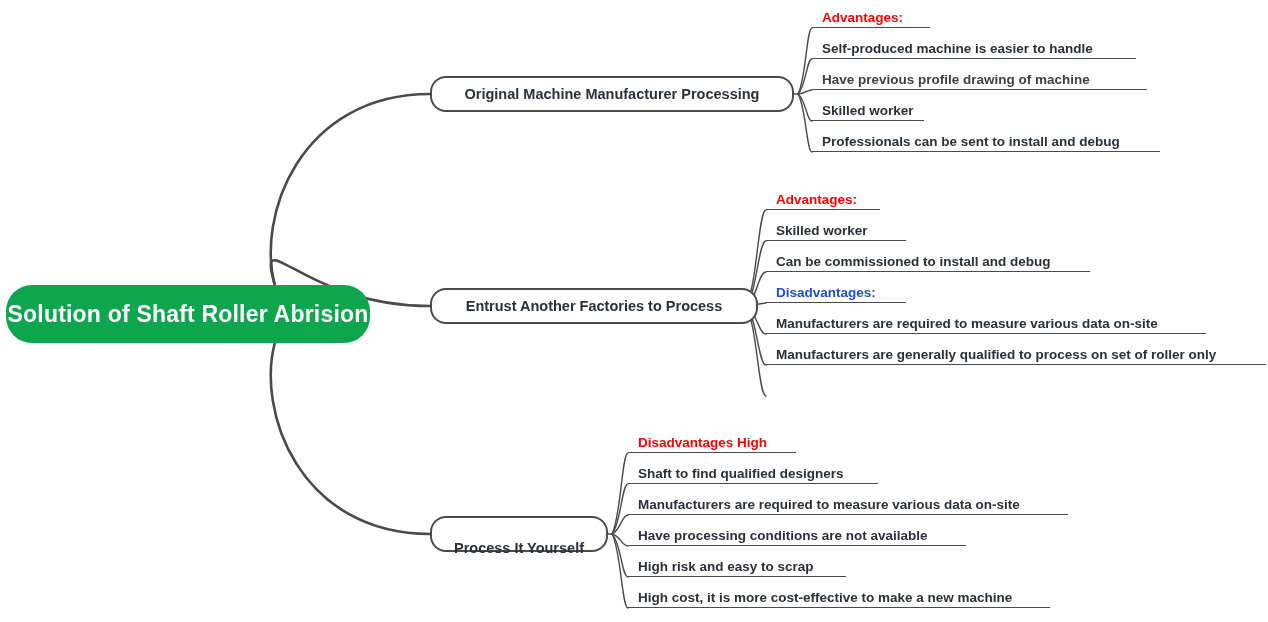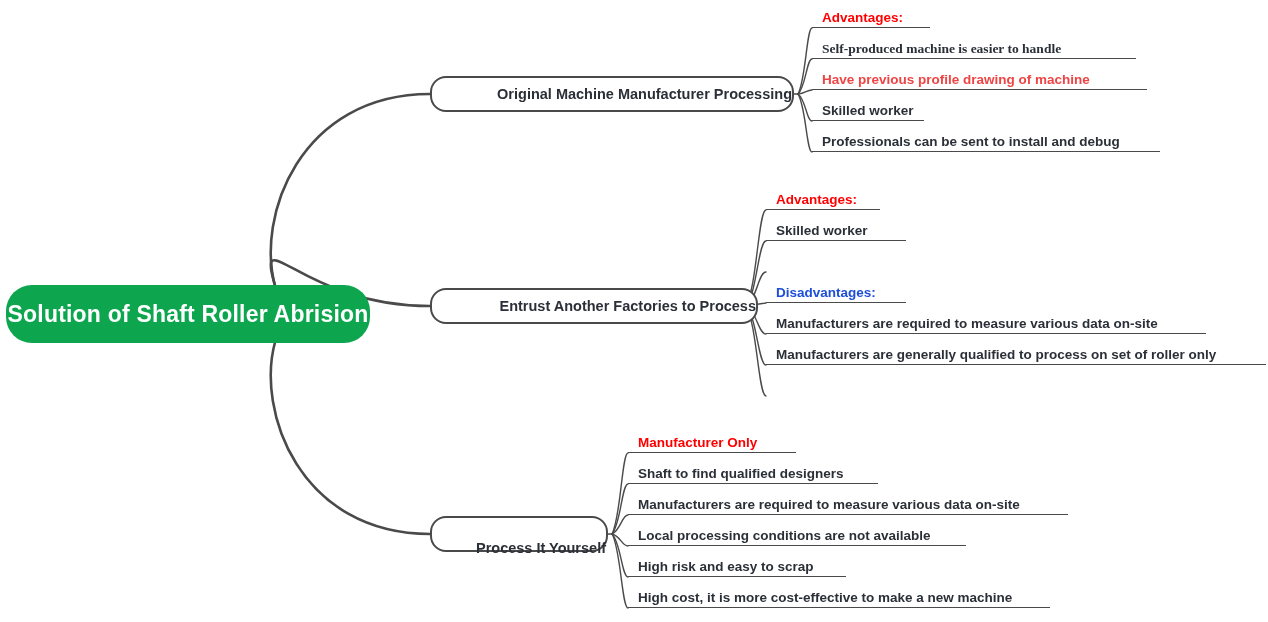--- a/index.html
+++ b/index.html
@@ -45,21 +45,21 @@
     font-weight: bold;
     letter-spacing: 0.2px;
     white-space: nowrap;
   }
 
   
   .branch-node {
     position: absolute;
     display: flex;
     align-items: center;
-    justify-content: flex-end;
+    justify-content: center;
     background: #ffffff;
     border: 2px solid #4a4a4a;
     border-radius: 16px;
     box-sizing: border-box;
   }
   .branch-label {
     color: #2b3038;
     font-size: 14.5px;
     font-weight: bold;
     white-space: nowrap;
@@ -119,64 +119,67 @@
     </svg>
 <div class="root-node" style="left: 6px; top: 285px; width: 364px; height: 58px; background: rgb(13, 166, 79);">
       <span class="root-label" style="color: rgb(255, 255, 255);">Solution of Shaft Roller Abrision</span>
     </div>
     <div class="branch-node" style="left: 430px; top: 76px; width: 364px; height: 36px; border-color: rgb(74, 74, 74);">
       <span class="branch-label" style="color: rgb(43, 48, 56);">Original Machine Manufacturer Processing</span>
     </div>
     <div class="leaf" style="left: 812px; top: 6px; width: 118px; height: 22px; border-bottom-color: rgb(74, 74, 74);">
       <span class="leaf-label heading" style="color: rgb(255, 0, 0);">Advantages:</span>
     </div>
-    <div class="leaf" style="left: 812px; top: 37px; width: 324px; height: 22px; border-bottom-color: rgb(74, 74, 74); font-family: Liberation Serif, serif;">
+    <div class="leaf" style="left: 812px; top: 37px; width: 324px; height: 22px; border-bottom-color: rgb(74, 74, 74);">
       <span class="leaf-label" style="color: rgb(43, 48, 56);">Self-produced machine is easier to handle</span>
     </div>
     <div class="leaf" style="left: 812px; top: 68px; width: 335px; height: 22px; border-bottom-color: rgb(74, 74, 74);">
-      <span class="leaf-label" style="color: #ef4444;">Have previous profile drawing of machine</span>
+      <span class="leaf-label" style="color: #404040;">Have previous profile drawing of machine</span>
     </div>
     <div class="leaf" style="left: 812px; top: 99px; width: 112px; height: 22px; border-bottom-color: rgb(74, 74, 74);">
       <span class="leaf-label" style="color: rgb(43, 48, 56);">Skilled worker</span>
     </div>
     <div class="leaf" style="left: 812px; top: 130px; width: 348px; height: 22px; border-bottom-color: rgb(74, 74, 74);">
       <span class="leaf-label" style="color: rgb(43, 48, 56);">Professionals can be sent to install and debug</span>
     </div>
     <div class="branch-node" style="left: 430px; top: 288px; width: 328px; height: 36px; border-color: rgb(74, 74, 74);">
       <span class="branch-label" style="color: rgb(43, 48, 56);">Entrust Another Factories to Process</span>
     </div>
     <div class="leaf" style="left: 766px; top: 188px; width: 114px; height: 22px; border-bottom-color: rgb(74, 74, 74);">
       <span class="leaf-label heading" style="color: rgb(255, 0, 0);">Advantages:</span>
     </div>
     <div class="leaf" style="left: 766px; top: 219px; width: 140px; height: 22px; border-bottom-color: rgb(74, 74, 74);">
       <span class="leaf-label" style="color: rgb(43, 48, 56);">Skilled worker</span>
     </div>
+    <div class="leaf" style="left: 766px; top: 250px; width: 324px; height: 22px; border-bottom-color: rgb(74, 74, 74);">
+      <span class="leaf-label" style="color: rgb(43, 48, 56);">Can be commissioned to install and debug</span>
+    </div>
     <div class="leaf" style="left: 766px; top: 281px; width: 140px; height: 22px; border-bottom-color: rgb(74, 74, 74);">
       <span class="leaf-label heading" style="color: #1d4ed8;">Disadvantages:</span>
     </div>
     <div class="leaf" style="left: 766px; top: 312px; width: 440px; height: 22px; border-bottom-color: rgb(74, 74, 74);">
       <span class="leaf-label" style="color: rgb(43, 48, 56);">Manufacturers are required to measure various data on-site</span>
     </div>
     <div class="leaf" style="left: 766px; top: 343px; width: 500px; height: 22px; border-bottom-color: rgb(74, 74, 74);">
       <span class="leaf-label" style="color: rgb(43, 48, 56);">Manufacturers are generally qualified to process on set of roller only</span>
     </div>
     <div class="branch-node" style="left: 430px; top: 516px; width: 178px; height: 36px; border-color: rgb(74, 74, 74);">
       <span class="branch-label" style="color: rgb(43, 48, 56); margin-top: 28px;">Process It Yourself</span>
     </div>
     <div class="leaf" style="left: 628px; top: 431px; width: 168px; height: 22px; border-bottom-color: rgb(74, 74, 74);">
-      <span class="leaf-label heading" style="color: rgb(255, 0, 0);">Manufacturer Only</span>
+      <span class="leaf-label heading" style="color: rgb(255, 0, 0);">Disadvantages High</span>
     </div>
     <div class="leaf" style="left: 628px; top: 462px; width: 250px; height: 22px; border-bottom-color: rgb(74, 74, 74);">
       <span class="leaf-label" style="color: rgb(43, 48, 56);">Shaft to find qualified designers</span>
     </div>
     <div class="leaf" style="left: 628px; top: 493px; width: 440px; height: 22px; border-bottom-color: rgb(74, 74, 74);">
       <span class="leaf-label" style="color: rgb(43, 48, 56);">Manufacturers are required to measure various data on-site</span>
     </div>
     <div class="leaf" style="left: 628px; top: 524px; width: 338px; height: 22px; border-bottom-color: rgb(74, 74, 74);">
-      <span class="leaf-label" style="color: rgb(43, 48, 56);">Local processing conditions are not available</span>
+      <span class="leaf-label" style="color: rgb(43, 48, 56);">Have processing conditions are not available</span>
     </div>
     <div class="leaf" style="left: 628px; top: 586px; width: 422px; height: 22px; border-bottom-color: rgb(74, 74, 74);">
       <span class="leaf-label" style="color: rgb(43, 48, 56);">High cost, it is more cost-effective to make a new machine</span>
     </div>
     <div class="leaf" style="left: 628px; top: 555px; width: 218px; height: 22px; border-bottom-color: rgb(74, 74, 74);">
       <span class="leaf-label" style="color: rgb(43, 48, 56);">High risk and easy to scrap</span>
     </div>
   </div>
 
 </body></html>

